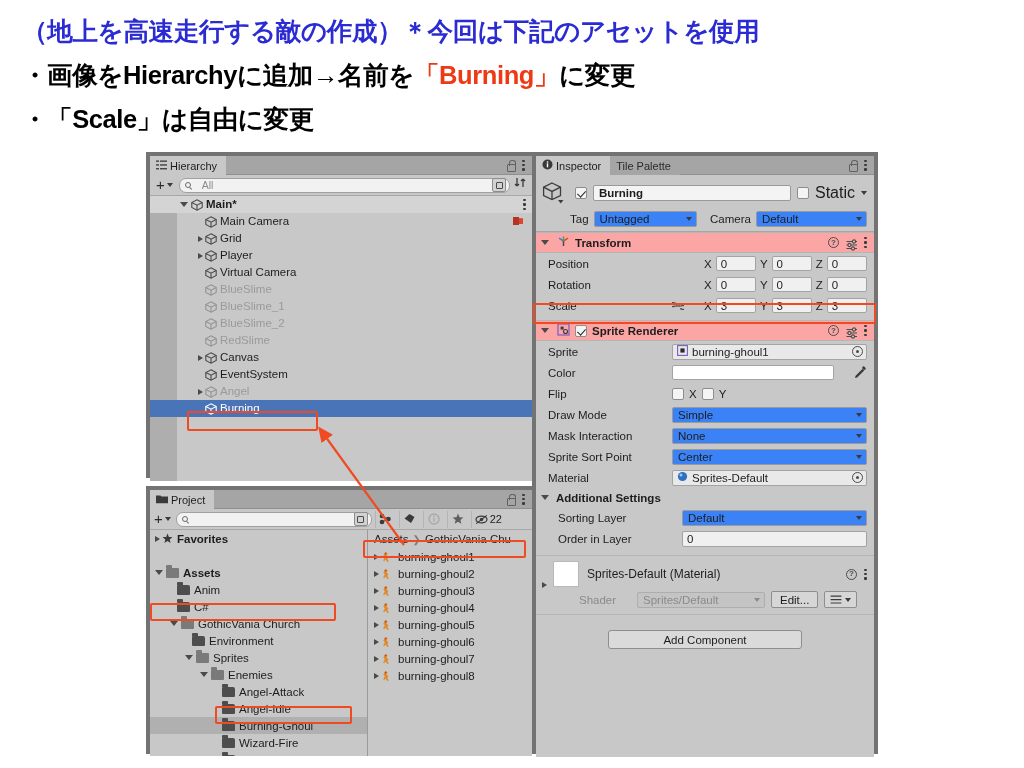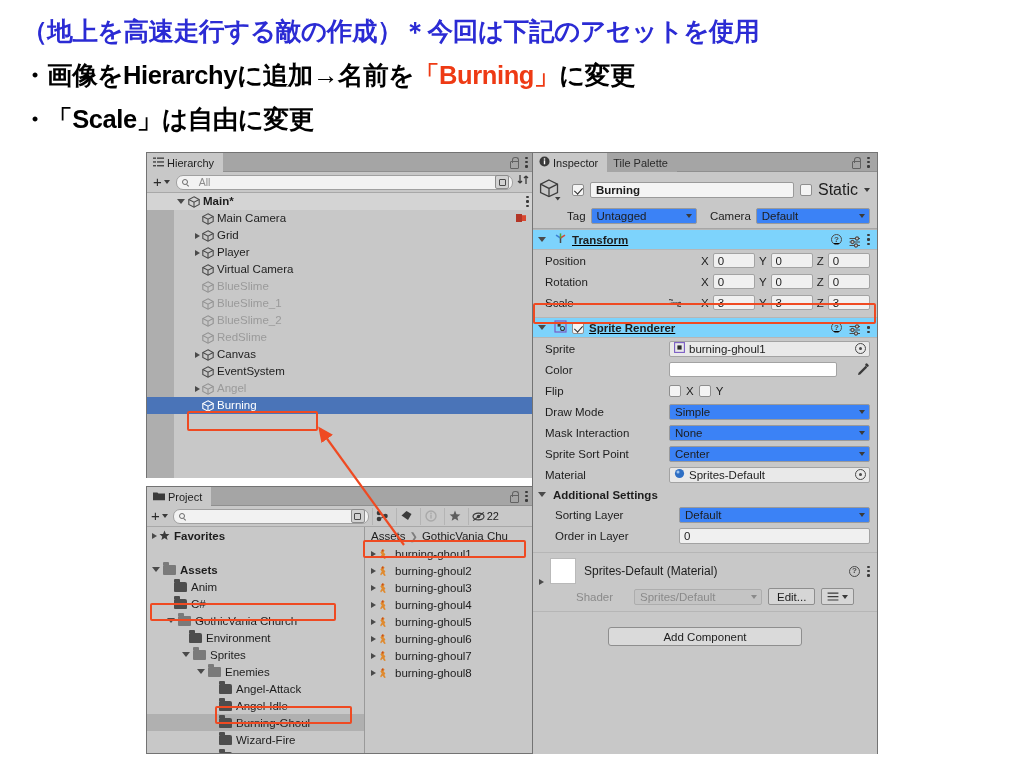--- a/index.html
+++ b/index.html
@@ -21,21 +21,21 @@
     color: #000000; font-weight: bold; font-size: 25.5px;
     letter-spacing: -0.4px; white-space: nowrap; margin-top: 9px;
   }
   .bullet-line.second { margin-top: 9px; }
   .red-inline { color: #ee3a14; }
 
   
   .editor { position: absolute; left: 146px; top: 152px; width: 732px; height: 602px; }
 
   
-  .panel { position: absolute; background: #c8c8c8; border: 1px solid #737373; }
+  .panel { position: absolute; background: #c8c8c8; border: 4px solid #737373; }
   .tabbar {
     height: 19px; background: #a5a5a5; display: flex; align-items: stretch;
     position: relative; border-bottom: 1px solid #8f8f8f;
   }
   .tab {
     display: flex; align-items: center; gap: 3px;
     padding: 0 9px 0 6px; font-size: 11px; color: #1d1d1d;
     background: #c8c8c8; height: 19px;
   }
   .tab.inactive { background: #a5a5a5; color: #2a2a2a; }
@@ -187,24 +187,23 @@
     display: flex; align-items: center; padding: 0 4px 0 5px;
     font-size: 11.5px; color: #1d1d1d; position: relative;
   }
   .dd .dd-caret {
     margin-left: auto; width: 0; height: 0;
     border-left: 3.4px solid transparent; border-right: 3.4px solid transparent;
     border-top: 4.2px solid #3a3a3a;
   }
 
   .comp-head {
-    height: 21px; background: #7dd3fc; display: flex; align-items: center;
+    height: 21px; background: #fca5a5; display: flex; align-items: center;
     gap: 5px; padding: 0 7px 0 5px; border-top: 1px solid #b6b6b6;
     border-bottom: 1px solid #b6b6b6;
-    text-decoration: underline;
   }
   .comp-title { font-size: 11.5px; font-weight: bold; color: #1d1d1d; }
   .comp-right { margin-left: auto; display: flex; align-items: center; gap: 7px; }
   .help-ico {
     width: 11px; height: 11px; border-radius: 50%; border: 1.3px solid #4a4a4a;
     font-size: 8px; color: #4a4a4a; display: flex; align-items: center;
     justify-content: center; font-weight: bold; line-height: 1;
   }
   .preset-ico { width: 11px; height: 11px; position: relative; }
 

